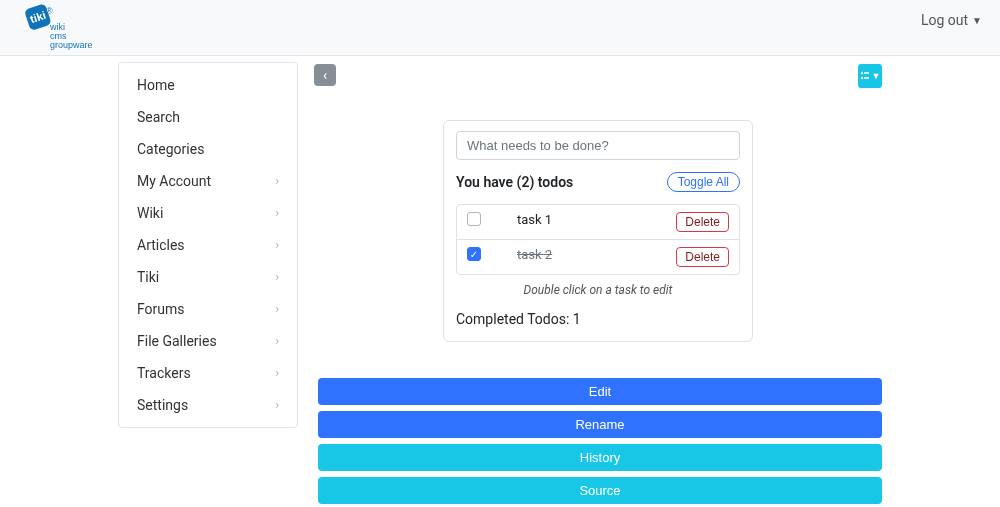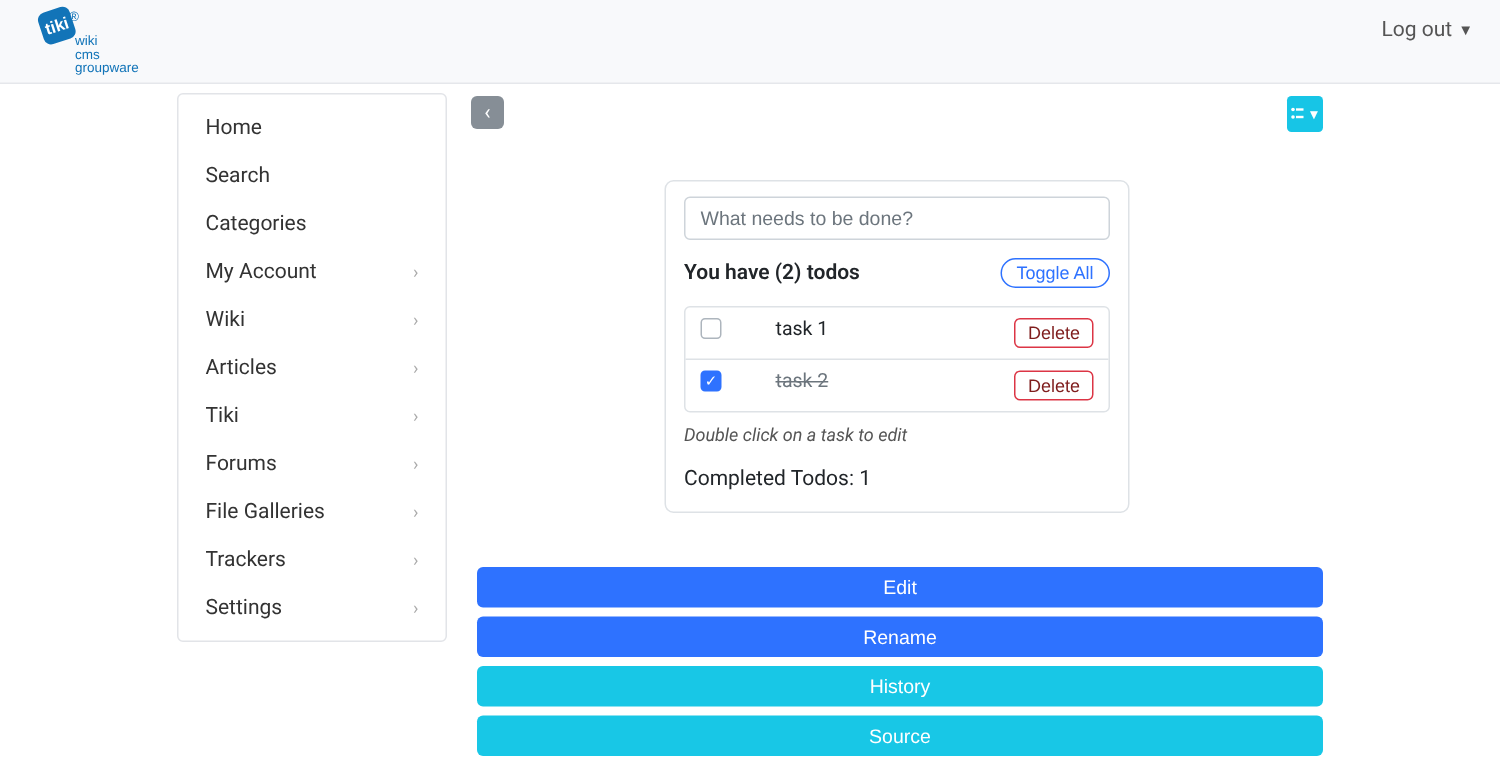--- a/index.html
+++ b/index.html
@@ -169,20 +169,21 @@
     border-radius:4px;
     padding:2px 8px;
     font-size:12px;
     cursor:pointer;
   }
   .hint{
     font-style:italic;
     font-size:12px;
     color:#555;
     margin-top:8px;
+    text-align:center;
   }
   .completed{
     text-align:left;
     font-size:14px;
     margin-top:14px;
   }
   .action-row{
     display:flex;
     gap:6px;
     margin-top:36px;

